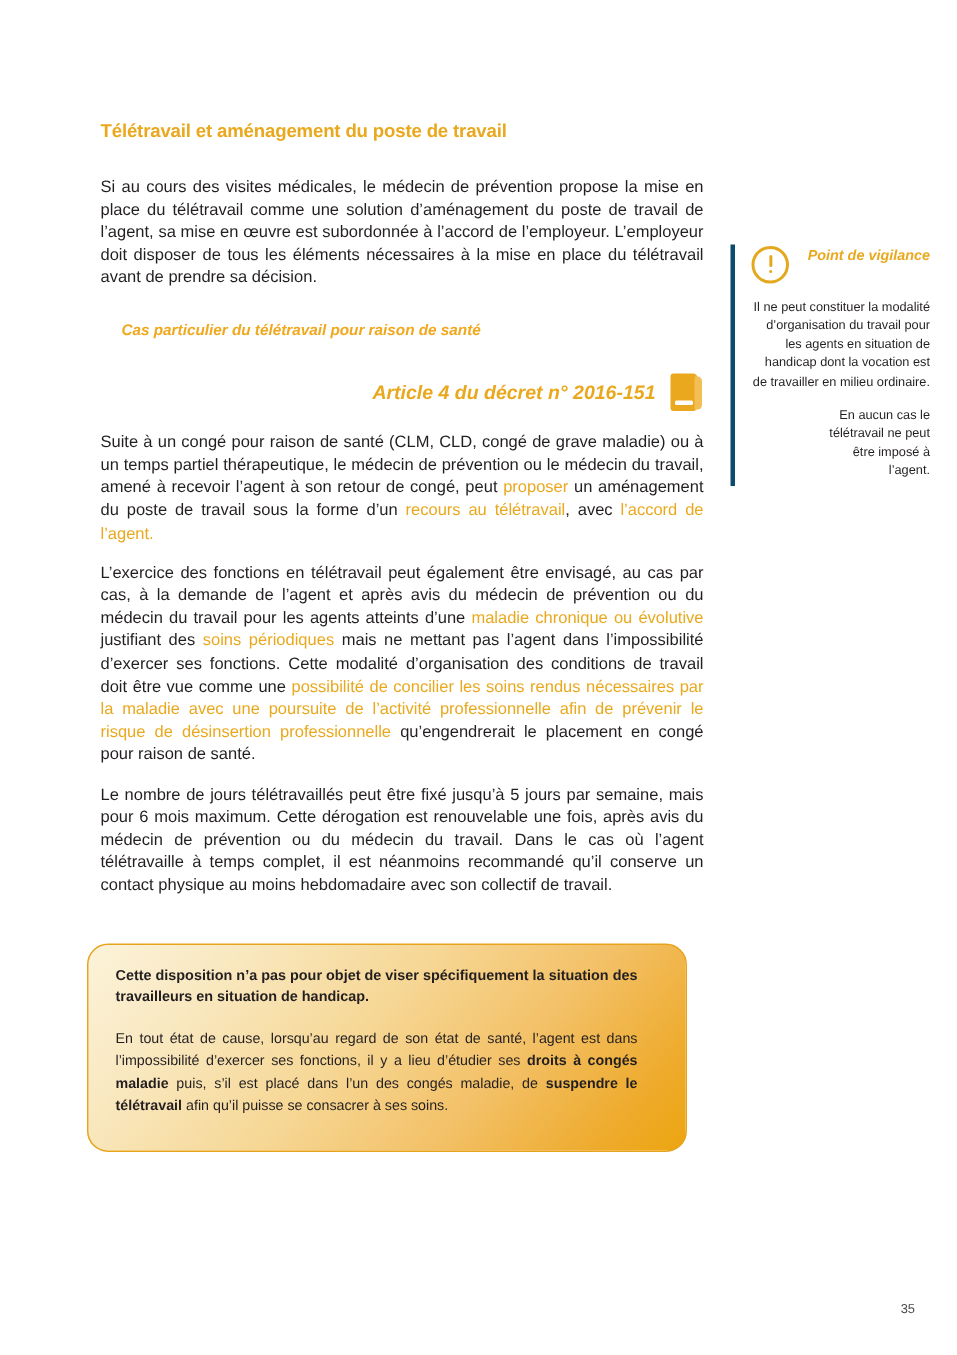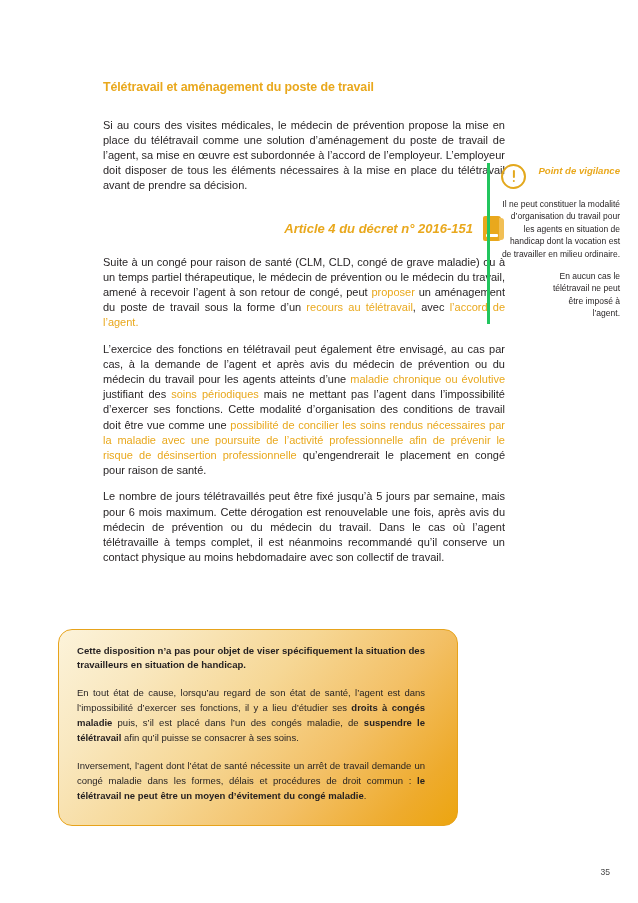--- a/index.html
+++ b/index.html
@@ -21,21 +21,20 @@
     inset: 0;
     background: #ffffff;
   }
 
   
   .main-col {
     position: absolute;
     left: 67px;
     top: 80px;
     width: 402px;
-    margin-left: 36px;
   }
 
   .doc-heading {
     font-size: 12.4px;
     font-weight: bold;
     color: #e9a81d;
     letter-spacing: -0.1px;
     margin: 0 0 22px 0;
     line-height: 1.25;
   }
@@ -105,21 +104,21 @@
     border-radius: 1px;
   }
 
   
   .sidebar {
     position: absolute;
     left: 487px;
     top: 163px;
     width: 119px;
     padding-left: 11px;
-    border-left: 3px solid #22c55e;
+    border-left: 3px solid #0c4a6e;
     padding-bottom: 4px;
   }
   .sidebar-head {
     display: flex;
     align-items: flex-start;
     gap: 6px;
     margin-bottom: 9px;
   }
   .warn-icon {
     width: 21px; height: 21px;
@@ -222,20 +221,21 @@
 <body>
 
 <div class="page">
 
   <div class="main-col">
 
     <h1 class="doc-heading">Télétravail et aménagement du poste de travail</h1>
 
     <p class="body-text">Si au cours des visites médicales, le médecin de prévention propose la mise en place du télétravail comme une solution d’aménagement du poste de travail de l’agent, sa mise en œuvre est subordonnée à l’accord de l’employeur. L’employeur doit disposer de tous les éléments nécessaires à la mise en place du télétravail avant de prendre sa décision.</p>
 
+    <div class="subheading">Cas particulier du télétravail pour raison de santé</div>
 
     <div class="decree-row">
       <span class="decree-label">Article 4 du décret n° 2016-151</span>
       <span class="book-icon">
         <span class="cover"></span>
         <span class="spine"></span>
         <span class="band"></span>
       </span>
     </div>
 
@@ -253,18 +253,17 @@
     </div>
     <p>Il ne peut constituer la modalité d’organisation du travail pour les agents en situation de handicap dont la vocation est de travailler en milieu ordinaire.</p>
     <p>En aucun cas le télétravail ne peut être imposé à l’agent.</p>
   </aside>
 
   <section class="callout">
     <p class="lead">Cette disposition n’a pas pour objet de viser spécifiquement la situation des travailleurs en situation de handicap.</p>
 
     <p><span>En tout état de cause, lorsqu’au regard de son état de santé, l’agent est dans l’impossibilité d’exercer ses fonctions, il y a lieu d’étudier ses </span><b>droits à congés maladie</b><span> puis, s’il est placé dans l’un des congés maladie, de </span><b>suspendre le télétravail</b><span> afin qu’il puisse se consacrer à ses soins.</span></p>
 
-    <p><span>Inversement, l’agent dont l’état de santé nécessite un arrêt de travail demande un congé maladie dans les formes, délais et procédures de droit commun : </span><b>le télétravail ne peut être un moyen d’évitement du congé maladie</b><span>.</span></p>
   </section>
 
   <div class="page-number">35</div>
 
 </div>
 
 </body></html>

